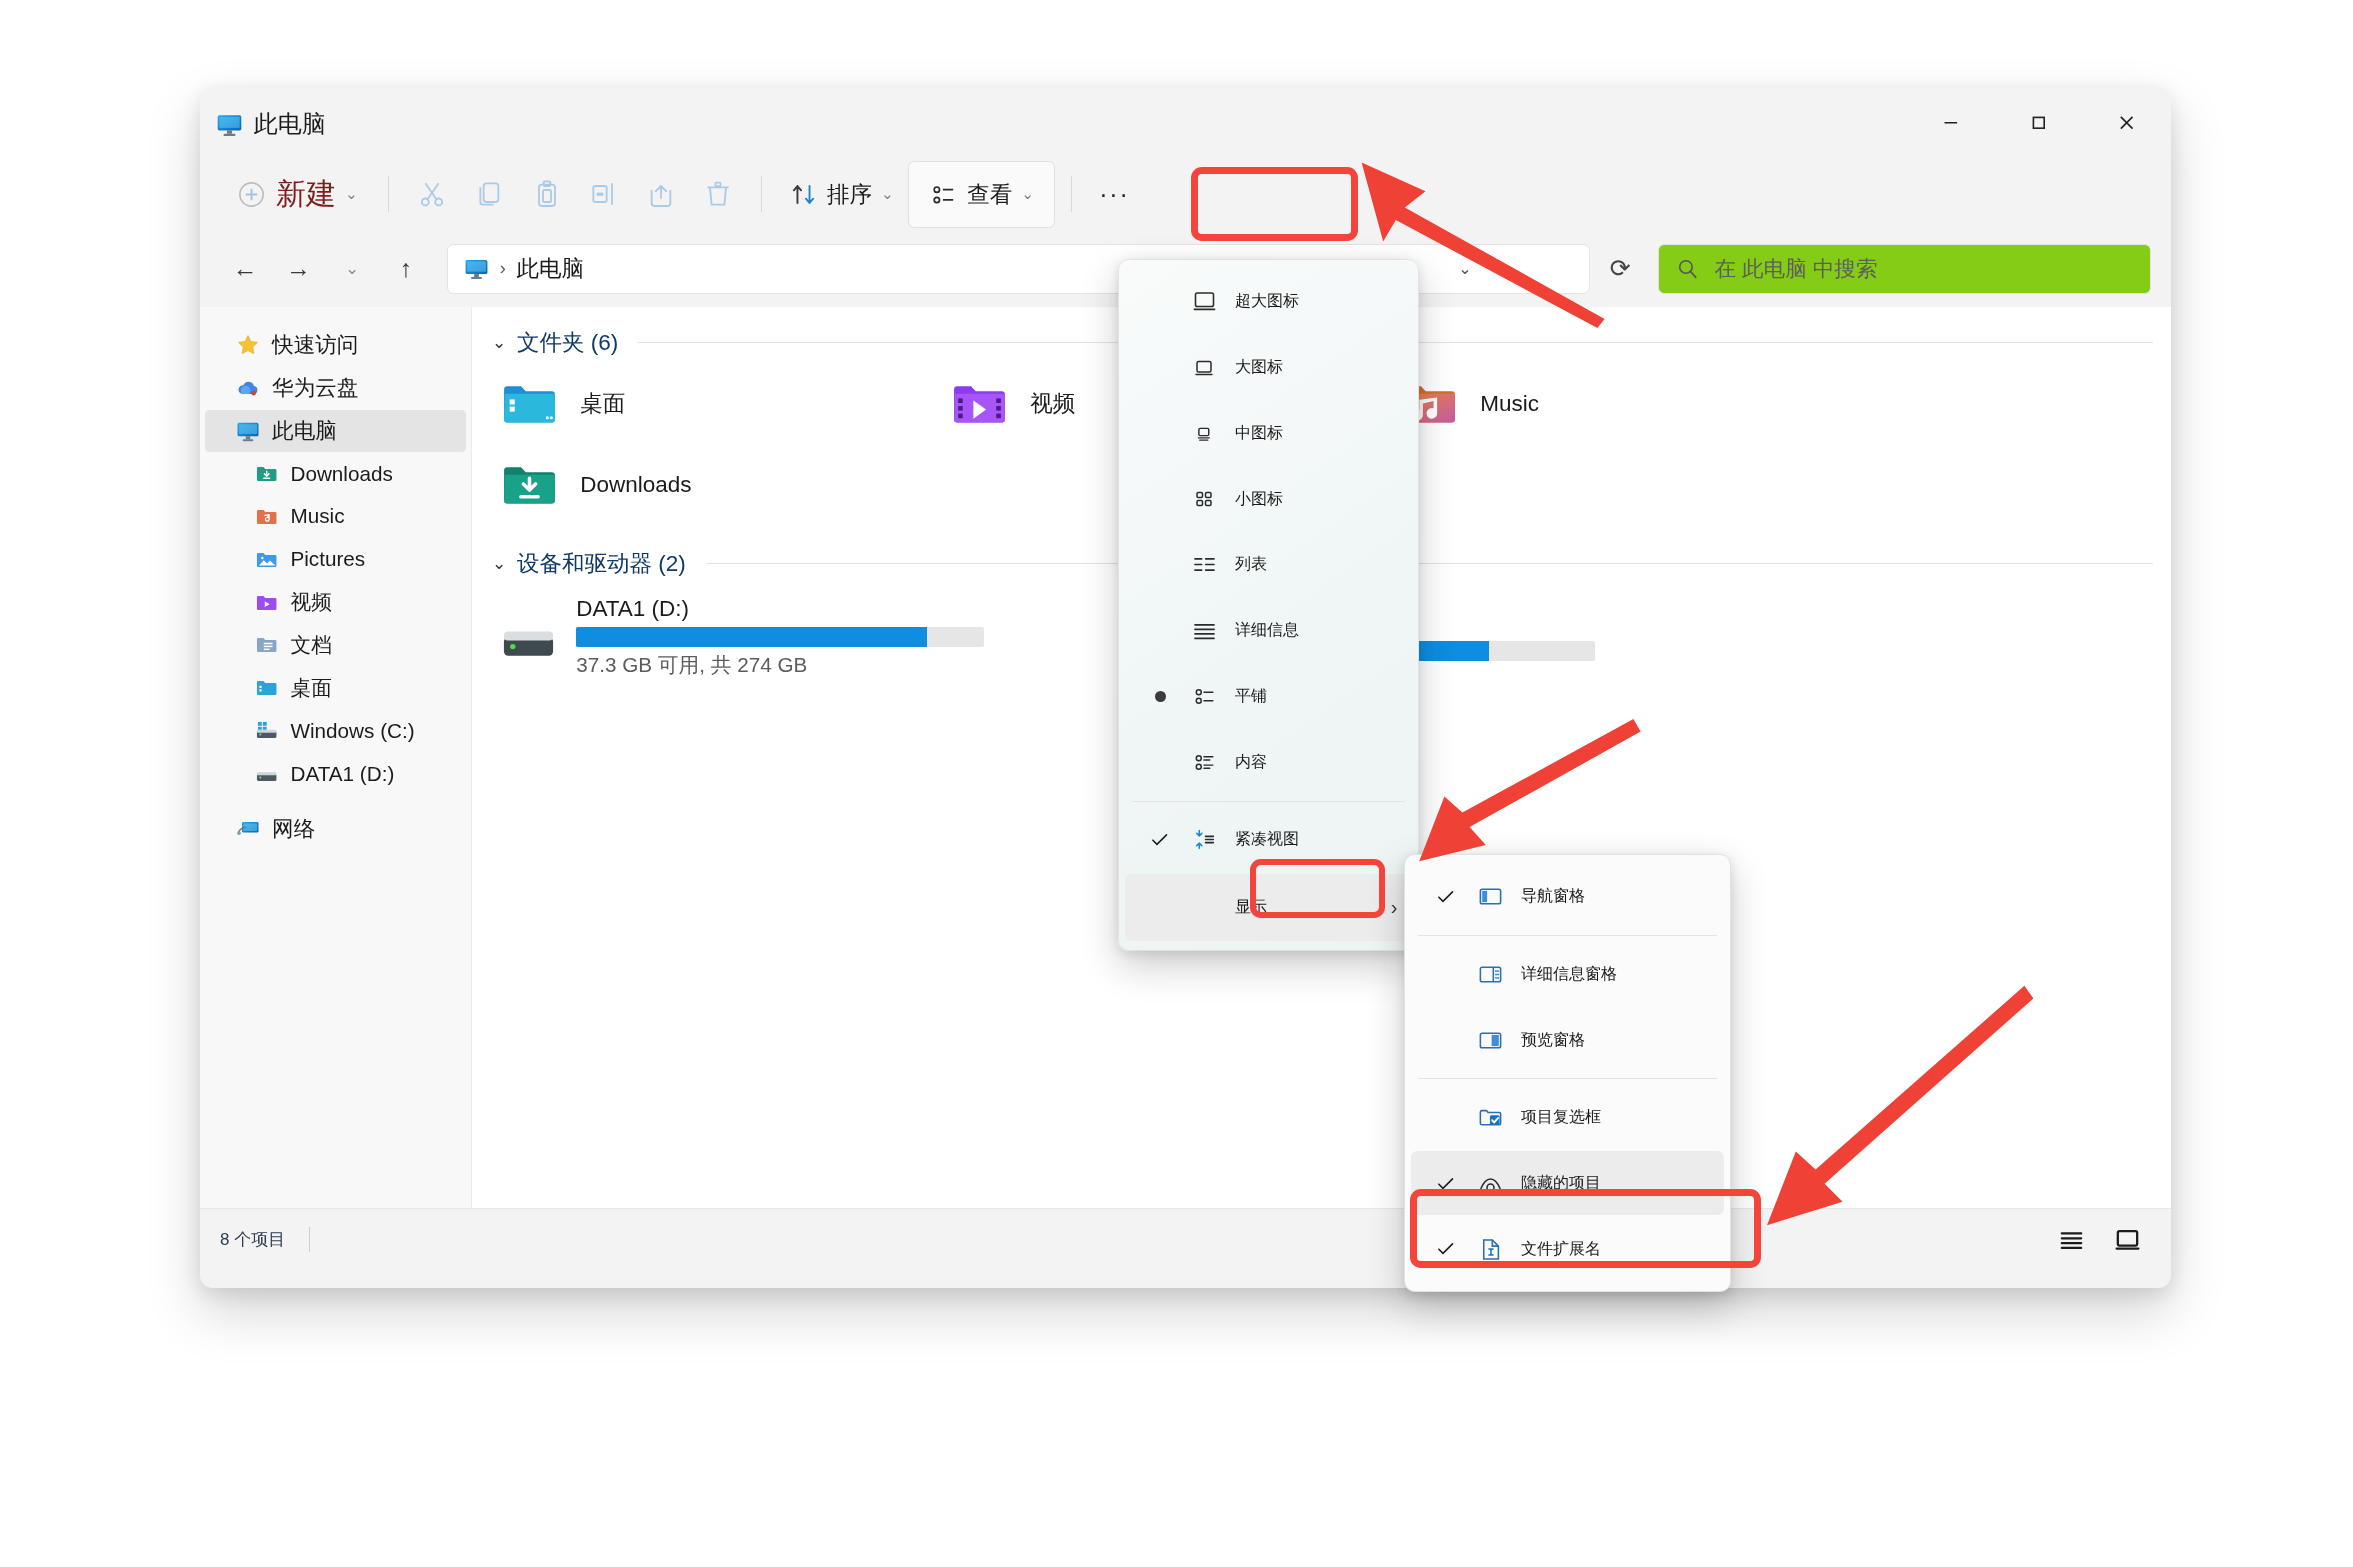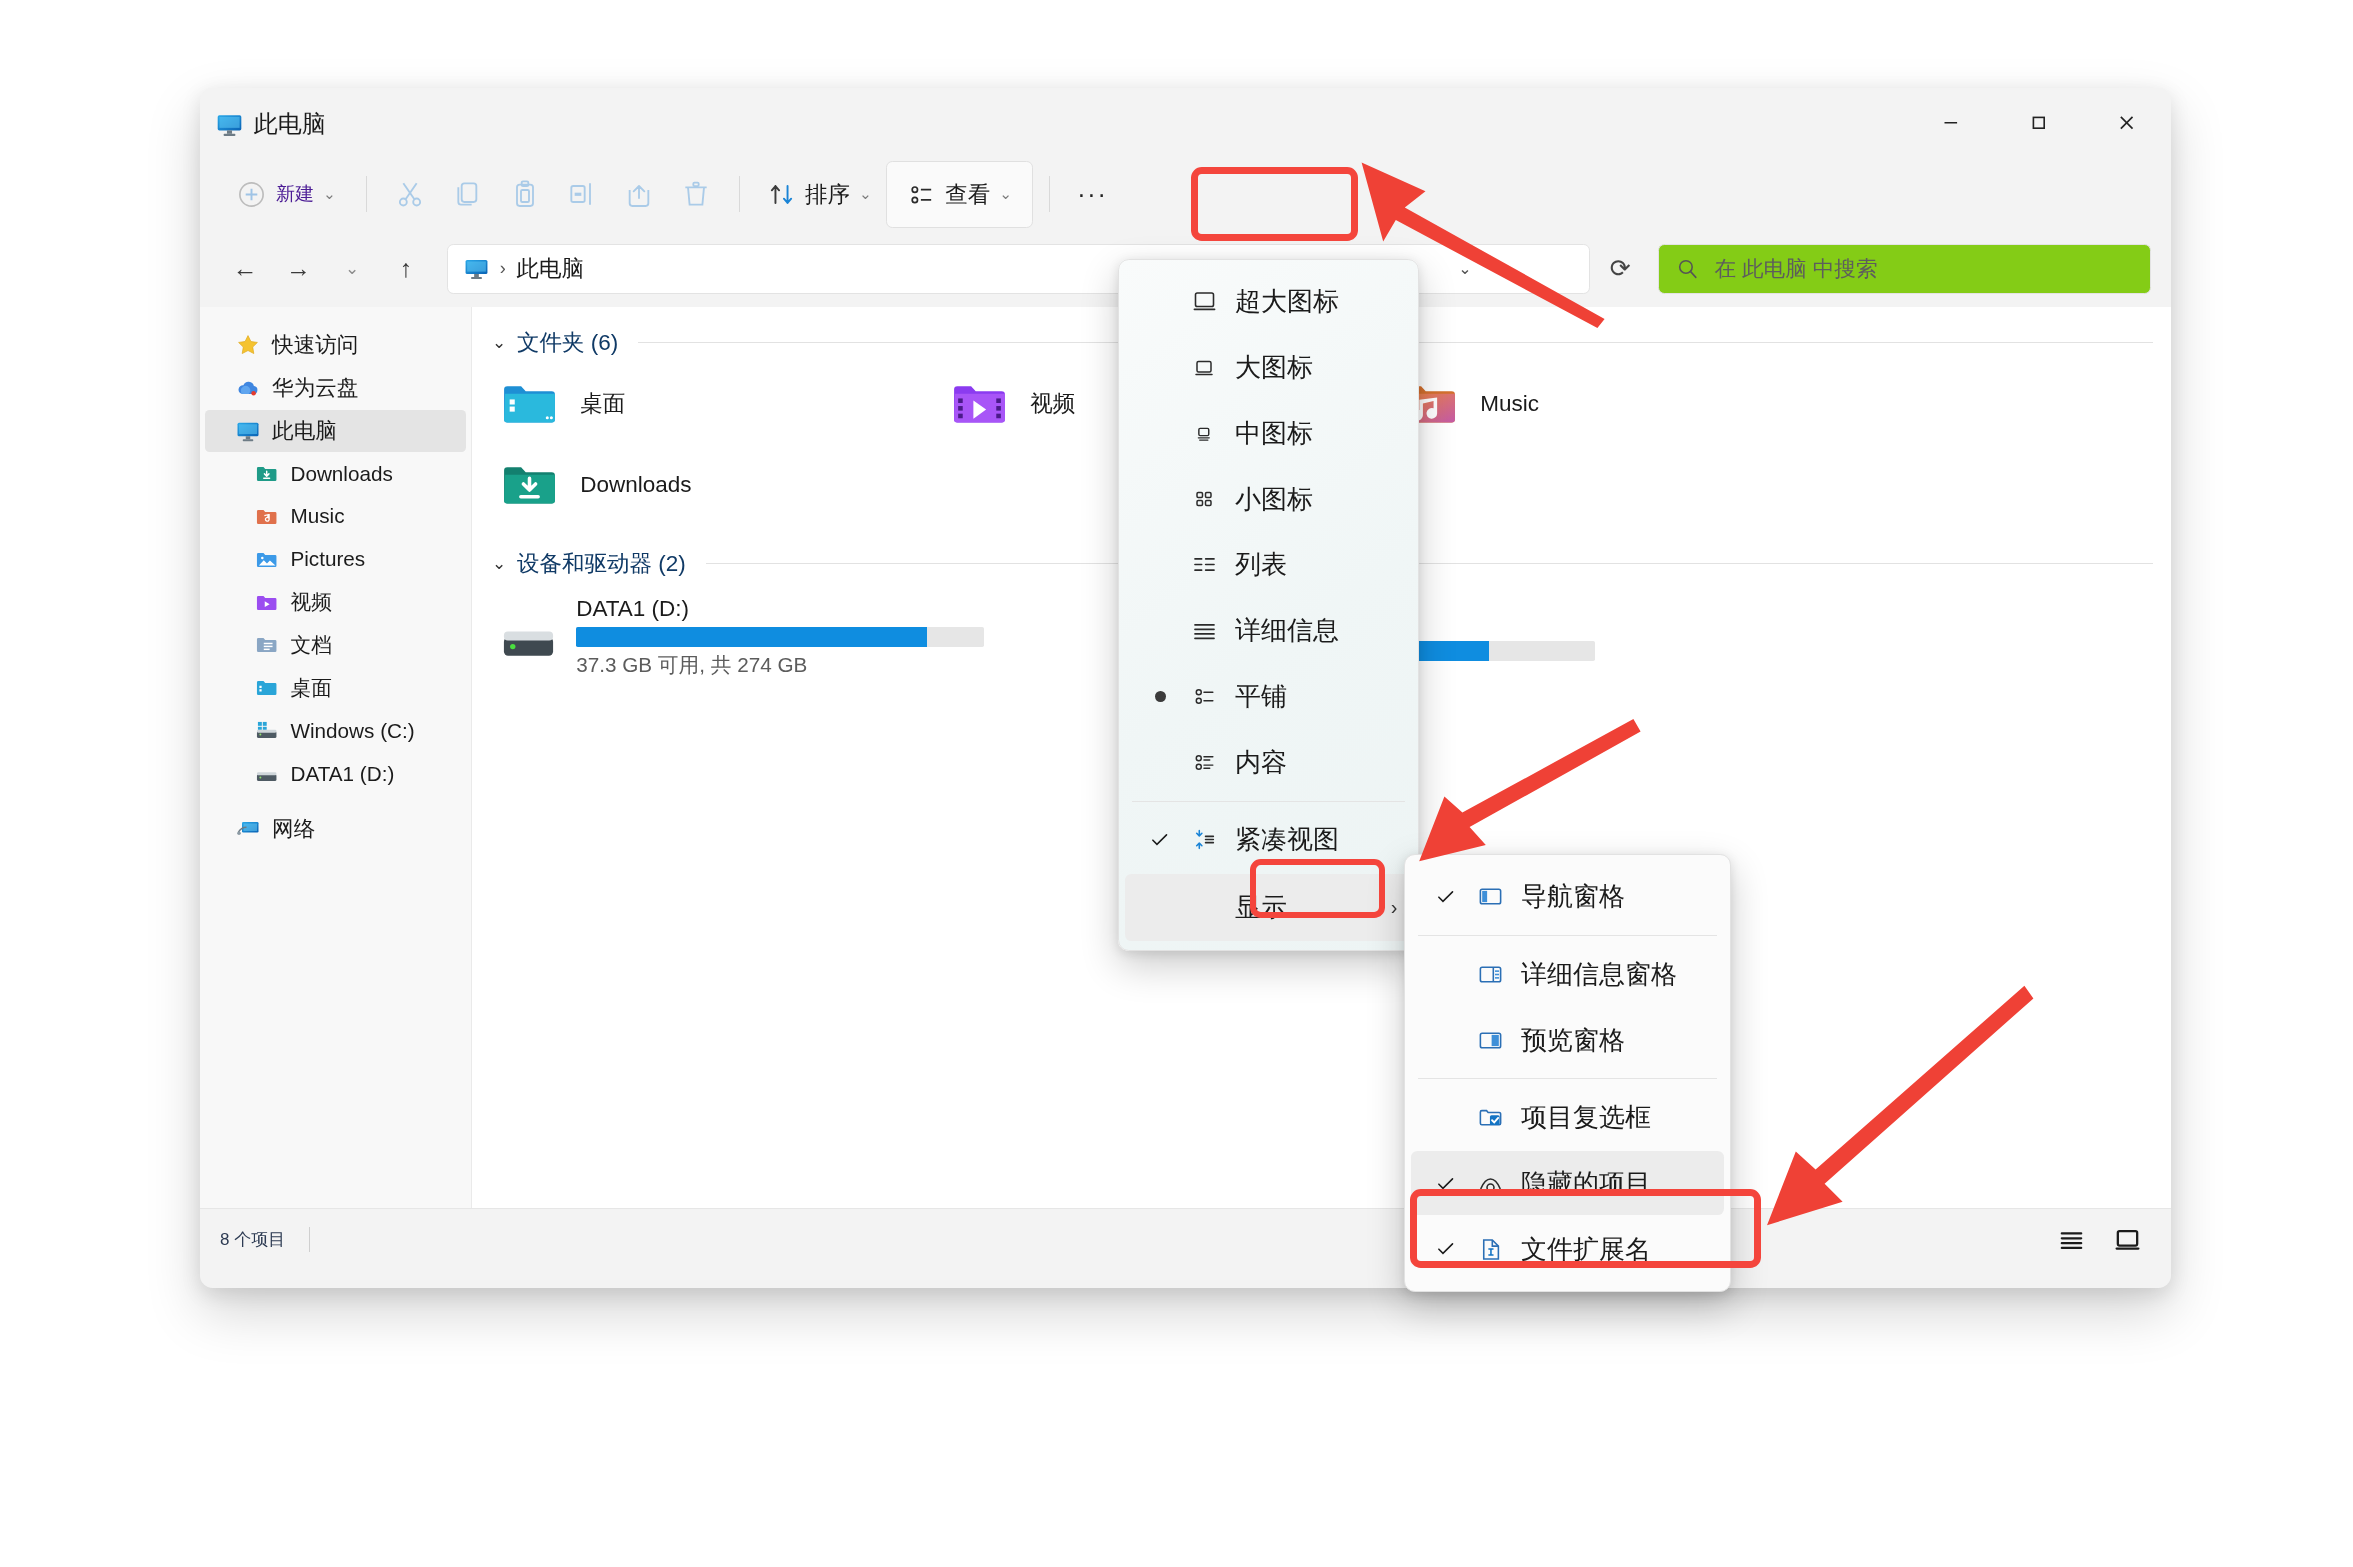--- a/index.html
+++ b/index.html
@@ -49,21 +49,21 @@
     padding-left: 21.6px;
     gap: 3.6px;
   }
   .tb-btn {
     height: 52px; min-width: 52px;
     display: flex; align-items: center; justify-content: center;
     gap: 9px; border-radius: 6.3px; padding: 0 10.8px;
     color: #a6c8e8;
   }
   .tb-new { color: #b4b4b4; padding: 0 14.4px; }
-  .tb-new .lbl { font-size: 19px; color: #4c1d95; }
+  .tb-new .lbl { font-size: 30px; color: #7f1d1d; }
   .tb-sep { width: 0.9px; height: 36px; background: #d9d9d9; margin: 0 12.6px; }
   .tb-enabled { color: #1b1b1b; }
   .tb-enabled .lbl { font-size: 22.5px; color: #1b1b1b; }
   .chev { font-size: 15.3px; color: #7a7a7a; }
   .tb-view-wrap { position: relative; }
   .tb-view {
     background: #fafafa;
     border: 0.9px solid #e0e0e0;
     border-radius: 6.3px;
   }
@@ -204,21 +204,21 @@
     height: 64px;
     display: flex; align-items: center;
     padding: 0 14.4px;
     margin: 1.8px 6.3px;
     border-radius: 6.3px;
     position: relative;
   }
   .mi-check { width: 41px; display: flex; align-items: center; justify-content: center;
               font-size: 22.5px; color: #1b1b1b; }
   .mi-icon { width: 47px; display: flex; align-items: center; justify-content: center; }
-  .mi-label { font-size: 26px; color: #1b1b1b; margin-left: 7.2px; }
+  .mi-label { font-size: 16px; color: #1b1b1b; margin-left: 7.2px; }
   .mi-arrow { margin-left: auto; font-size: 20px; color: #333; }
   .mi.hover { background: #ececec; }
   .mi-dot { width: 10.8px; height: 10.8px; border-radius: 50%; background: #3b3b3b; }
   .menu-div { height: 0.9px; background: #e4e4e4; margin: 6.3px 12.6px; }
   .gicon { display:flex; align-items:center; justify-content:center; }
 
   
   .arrow { position: absolute; pointer-events: none; }
 </style>
 </head>

